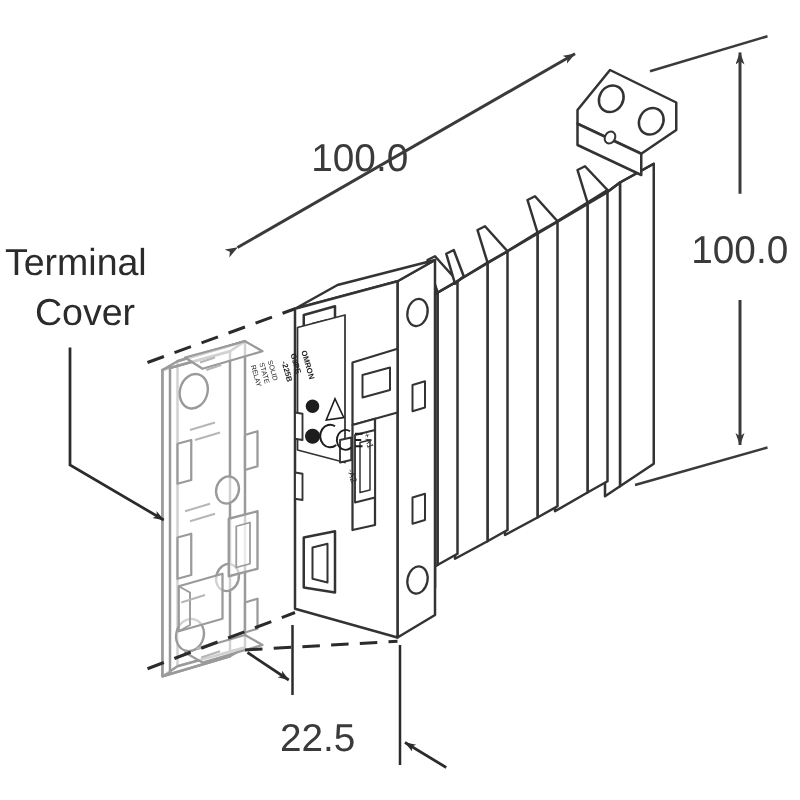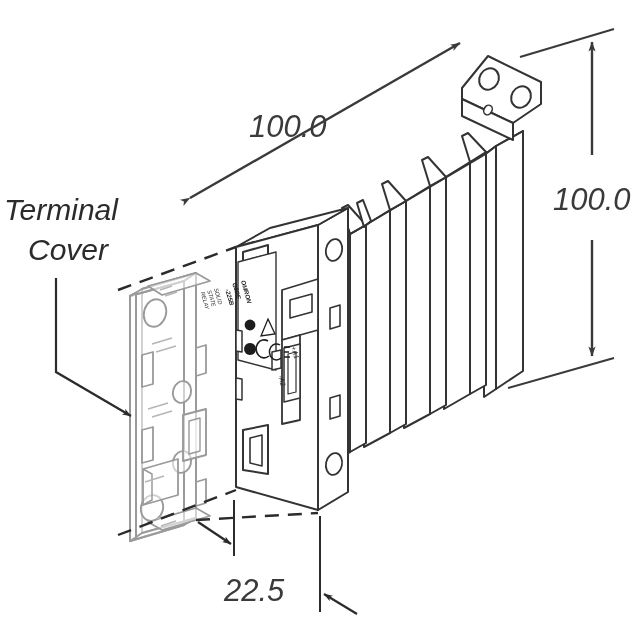--- a/index.html
+++ b/index.html
@@ -1,18 +1,18 @@
 <!DOCTYPE html>
 <html><head>
 <meta charset="utf-8">
 <style>
   html,body{margin:0;padding:0;background:#ffffff;}
   body{width:640px;height:640px;overflow:hidden;
        font-family:"Liberation Sans","DejaVu Sans",sans-serif;}
-  #stage{position:relative;width:640px;height:640px;background:#fff;font-style:italic;}
+  #stage{position:relative;width:640px;height:640px;background:#fff;}
   svg{display:block;}
   .dimtext{font-family:"Liberation Sans","DejaVu Sans",sans-serif;
            font-size:31px;fill:#3a3a3a;}
   .calltext{font-family:"Liberation Sans","DejaVu Sans",sans-serif;
             font-size:30px;fill:#2b2b2b;}
   .lbl{font-family:"Liberation Sans","DejaVu Sans",sans-serif;
        font-size:6.2px;fill:#1d1d1d;font-weight:bold;}
   .lbl2{font-family:"Liberation Sans","DejaVu Sans",sans-serif;
        font-size:5.6px;fill:#1d1d1d;}
   .term{font-family:"Liberation Sans","DejaVu Sans",sans-serif;

